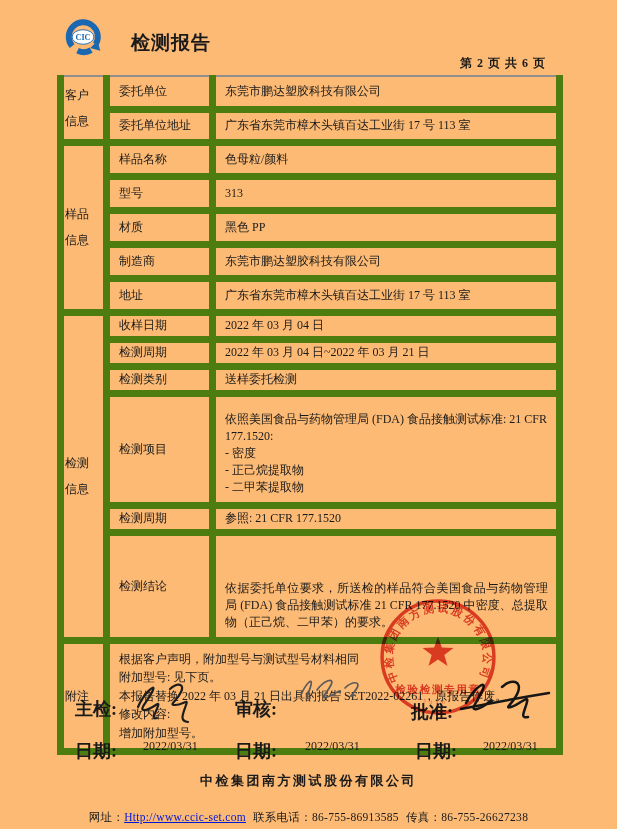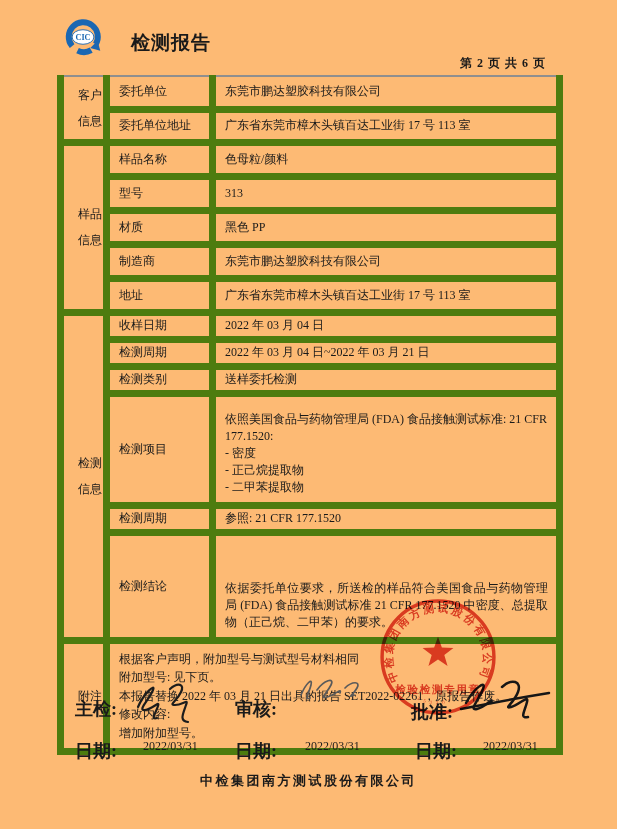--- a/index.html
+++ b/index.html
@@ -13,21 +13,21 @@
   .hdr-no{position:absolute;left:262px;top:31px;font-size:12px;font-weight:bold;}
   .hdr-page{position:absolute;left:460px;top:17px;font-size:12px;font-weight:bold;letter-spacing:1px;margin-top:38px;}
   
   table.rpt{
     position:absolute;left:57px;top:75px;width:506px;
     border-collapse:collapse;table-layout:fixed;
     border:2px solid #8f8f8f;font-size:12px;
   }
   table.rpt td{border:7px solid #4d7c0f;vertical-align:middle;}
   tr.sec-start td{border-top:2px solid #8f8f8f;}
-  td.sec{text-align:right;line-height:26px;}
+  td.sec{text-align:left;line-height:26px;}
   td.f{padding-left:9px;}
   td.v{padding-left:9px;}
   td.ml{line-height:17px;padding-top:14px;padding-bottom:6px;padding-right:8px;vertical-align:top;}
   td.just div{ text-align:justify;margin-top:30px;}
   tr.r33{height:33px;} tr.r34{height:34px;} tr.r27{height:27px;}
   tr.r88{height:88px;} tr.r50{height:50px;} tr.r97{height:97px;}
   td.notes{line-height:18.5px;padding:6px 10px 6px 9px;vertical-align:top;}
   
   .lab{position:absolute;font-size:18px;font-weight:bold;}
   .val{position:absolute;font-size:12px;}
@@ -197,14 +197,17 @@
       <textPath href="#arcT">中检集团南方测试股份有限公司</textPath>
     </text>
     <polygon points="60,40 63.8,50.7 75.2,51.1 66.2,58 69.4,68.9 60,62.5 50.6,68.9 53.8,58 44.8,51.1 56.2,50.7" fill="#d6372c"></polygon>
     <text x="60" y="95" text-anchor="middle" font-size="10.5" font-weight="bold" fill="#d6372c" letter-spacing="1.5" font-family="Liberation Serif,serif">检验检测专用章</text>
     <text font-size="4.8" fill="#d6372c" letter-spacing="4" font-family="Liberation Serif,serif">
       <textPath href="#arcB">1253207</textPath>
     </text>
   </svg>
 
   <div class="foot f-co" style="top:772px;">中检集团南方测试股份有限公司</div>
+  <div class="foot f-line f-l2" style="top:810px;">
+    <span>网址：</span><a class="weblink" href="#">Http://www.ccic-set.com</a><span class="gap-s">联系电话：</span><span>86-755-86913585</span><span class="gap-s">传真：</span><span>86-755-26627238</span>
+  </div>
 
 </div>
 
 </body></html>

